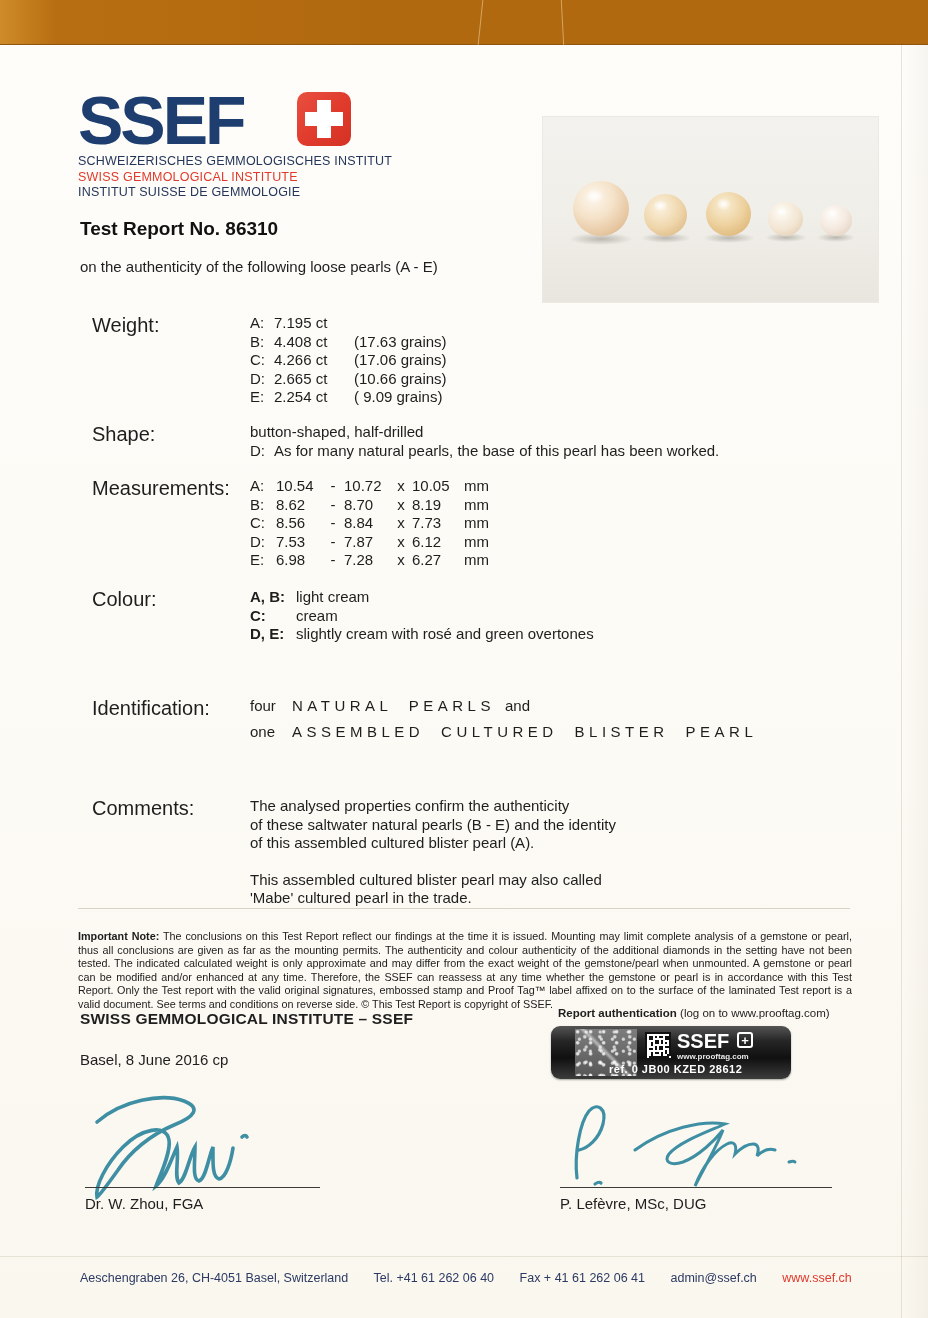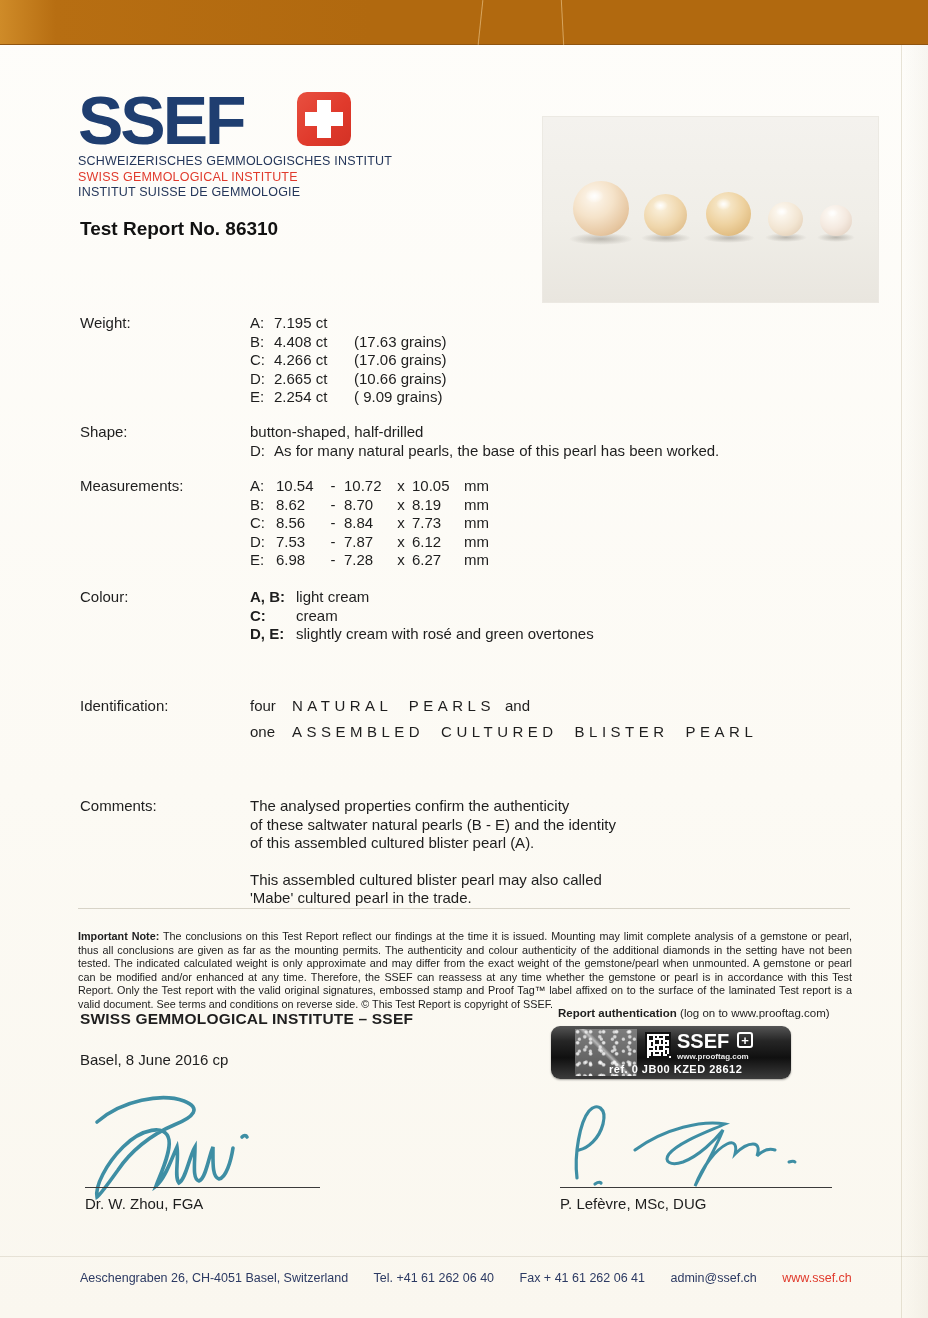--- a/index.html
+++ b/index.html
@@ -65,21 +65,21 @@
     background:radial-gradient(circle at 38% 30%, #fefbf5 0%, #f2e5d2 55%, #dcc5aa 100%); }
   .pearl-e { left:277px; top:88px; width:32px; height:31px;
     background:radial-gradient(circle at 38% 30%, #fefcf8 0%, #f4e9df 50%, #ddc9b8 100%); }
   .ps-a { left:26px; top:116px; width:64px; height:12px; }
   .ps-b { left:98px; top:116px; width:50px; height:10px; }
   .ps-c { left:160px; top:116px; width:52px; height:10px; }
   .ps-d { left:222px; top:116px; width:42px; height:9px; }
   .ps-e { left:274px; top:116px; width:38px; height:9px; }
 
   
-  .sec-label { position:absolute; left:80px; font-size:15px; }
+  .sec-label { position:absolute; left:92px; font-size:20px; }
   .sec-body { position:absolute; left:250px; font-size:15px; line-height:18.6px; }
   .row { white-space:nowrap; }
   .wl { display:inline-block; width:24px; }
   .wct { display:inline-block; width:80px; white-space:pre; }
   .wgr { white-space:pre; }
   .ml { display:inline-block; width:26px; }
   .mnum { display:inline-block; width:46px; text-align:left; white-space:pre; }
   .msep { display:inline-block; width:22px; text-align:center; }
   .munit { display:inline-block; padding-left:6px; }
   .cl { display:inline-block; width:46px;font-weight:bold; }
@@ -155,20 +155,21 @@
         <span class="h"></span>
       </span>
     <div class="logo-lines">
       <div class="logo-line">SCHWEIZERISCHES GEMMOLOGISCHES INSTITUT</div>
       <div class="logo-line red">SWISS GEMMOLOGICAL INSTITUTE</div>
       <div class="logo-line">INSTITUT SUISSE DE GEMMOLOGIE</div>
     </div>
   </div>
 
   <div class="title">Test Report No. 86310</div>
+  <div class="subtitle">on the authenticity of the following loose pearls (A - E)</div>
 
   <div class="photo">
     <div class="pearl-shadow ps-a"></div>
     <div class="pearl-shadow ps-b"></div>
     <div class="pearl-shadow ps-c"></div>
     <div class="pearl-shadow ps-d"></div>
     <div class="pearl-shadow ps-e"></div>
     <div class="pearl pearl-a">
         <span class="hl"></span>
       </div>

